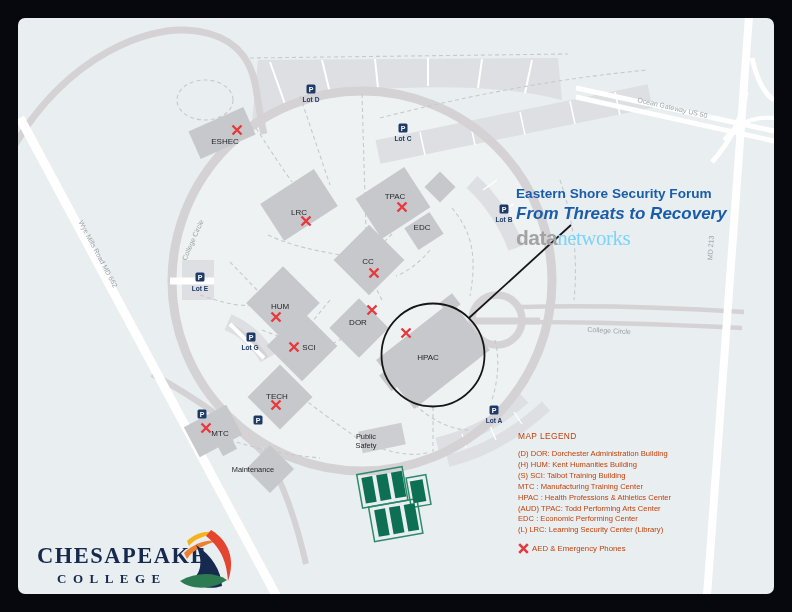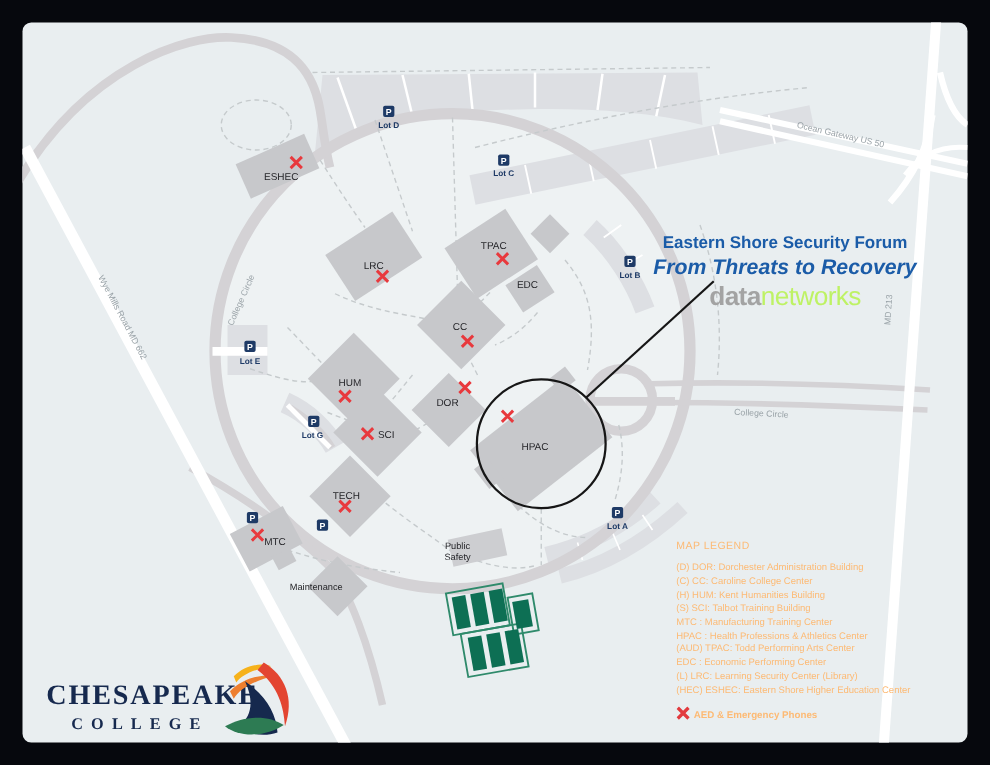--- a/index.html
+++ b/index.html
@@ -10,35 +10,35 @@
   }
   #stage{position:absolute;inset:0;}
   svg{position:absolute;left:0;top:0;}
   .bldg-label{font-size:8px;fill:#26262a;}
   .small-label{font-size:7.4px;fill:#26262a;}
   .road-label{font-size:7px;fill:#9aa3a8;}
   .lot-label{font-size:6.6px;fill:#1e3a66;font-weight:bold;}
   .p-glyph{font-size:7px;fill:#ffffff;font-weight:bold;}
   
   .forum{
-    position:absolute;left:516px;top:186px;width:224px;text-align:center;
+    position:absolute;left:516px;top:186px;width:224px;
     color:#1b5ca8;line-height:1.15;
   }
   .forum .t1{font-size:13.6px;font-weight:bold;}
   .forum .t2{font-size:17px;font-weight:bold;font-style:italic;margin-top:2px;}
   .forum .brand{font-size:21px;margin-top:3px;letter-spacing:-0.5px;}
   .forum .brand .b1{font-weight:bold;color:#a3a3a3;}
-  .forum .brand .b2{font-weight:normal;color:#bef264;}
+  .forum .brand .b2{font-weight:normal;color:#7dd3fc;font-family:Liberation Serif, serif;}
   
   .legend{
-    position:absolute;left:541px;top:431px;width:252px;color:#fdba74;
+    position:absolute;left:518px;top:431px;width:252px;color:#c2410c;
   }
   .legend .head{font-size:8.4px;letter-spacing:.4px;margin-bottom:8px;}
   .legend .item{font-size:7.6px;line-height:10.9px;white-space:nowrap;}
-  .legend .aed{margin-top:7px;display:flex;align-items:flex-end;font-size:7.8px;font-weight:bold;}
+  .legend .aed{margin-top:7px;display:flex;align-items:center;font-size:7.8px;}
   .legend .aed svg{position:static;margin-right:3px;}
 </style>
 </head>
 <body>
 
 <div id="stage">
 
 <svg width="792" height="612" viewBox="0 0 792 612">
   <defs>
     <clipPath id="mapClip">
@@ -276,29 +276,27 @@
 
 <div class="forum">
   <div class="t1">Eastern Shore Security Forum</div>
   <div class="t2">From Threats to Recovery</div>
   <div class="brand"><span class="b1">data</span><span class="b2">networks</span></div>
 </div>
 
 <div class="legend">
   <div class="head">MAP LEGEND</div>
   <div class="item">(D)   DOR: Dorchester Administration Building</div>
-  <div class="item">(C)   CC: Caroline College Center</div>
   <div class="item">(H)   HUM: Kent Humanities Building</div>
   <div class="item">(S)   SCI: Talbot Training Building</div>
   <div class="item">MTC  : Manufacturing Training Center</div>
   <div class="item">HPAC   : Health Professions &amp; Athletics Center</div>
   <div class="item">(AUD)   TPAC: Todd Performing Arts Center</div>
   <div class="item">EDC  : Economic Performing Center</div>
   <div class="item">(L)   LRC: Learning Security Center (Library)</div>
-  <div class="item">(HEC)    ESHEC: Eastern Shore Higher Education Center</div>
   <div class="aed">
     <svg width="11" height="11" viewBox="0 0 11 11">
       <path d="M 1.2,1.2 L 9.8,9.8 M 9.8,1.2 L 1.2,9.8" stroke="#e23a3e" stroke-width="2.6"></path>
     </svg>
     <span>AED &amp; Emergency Phones</span>
   </div>
 </div>
 
 </div>
 

